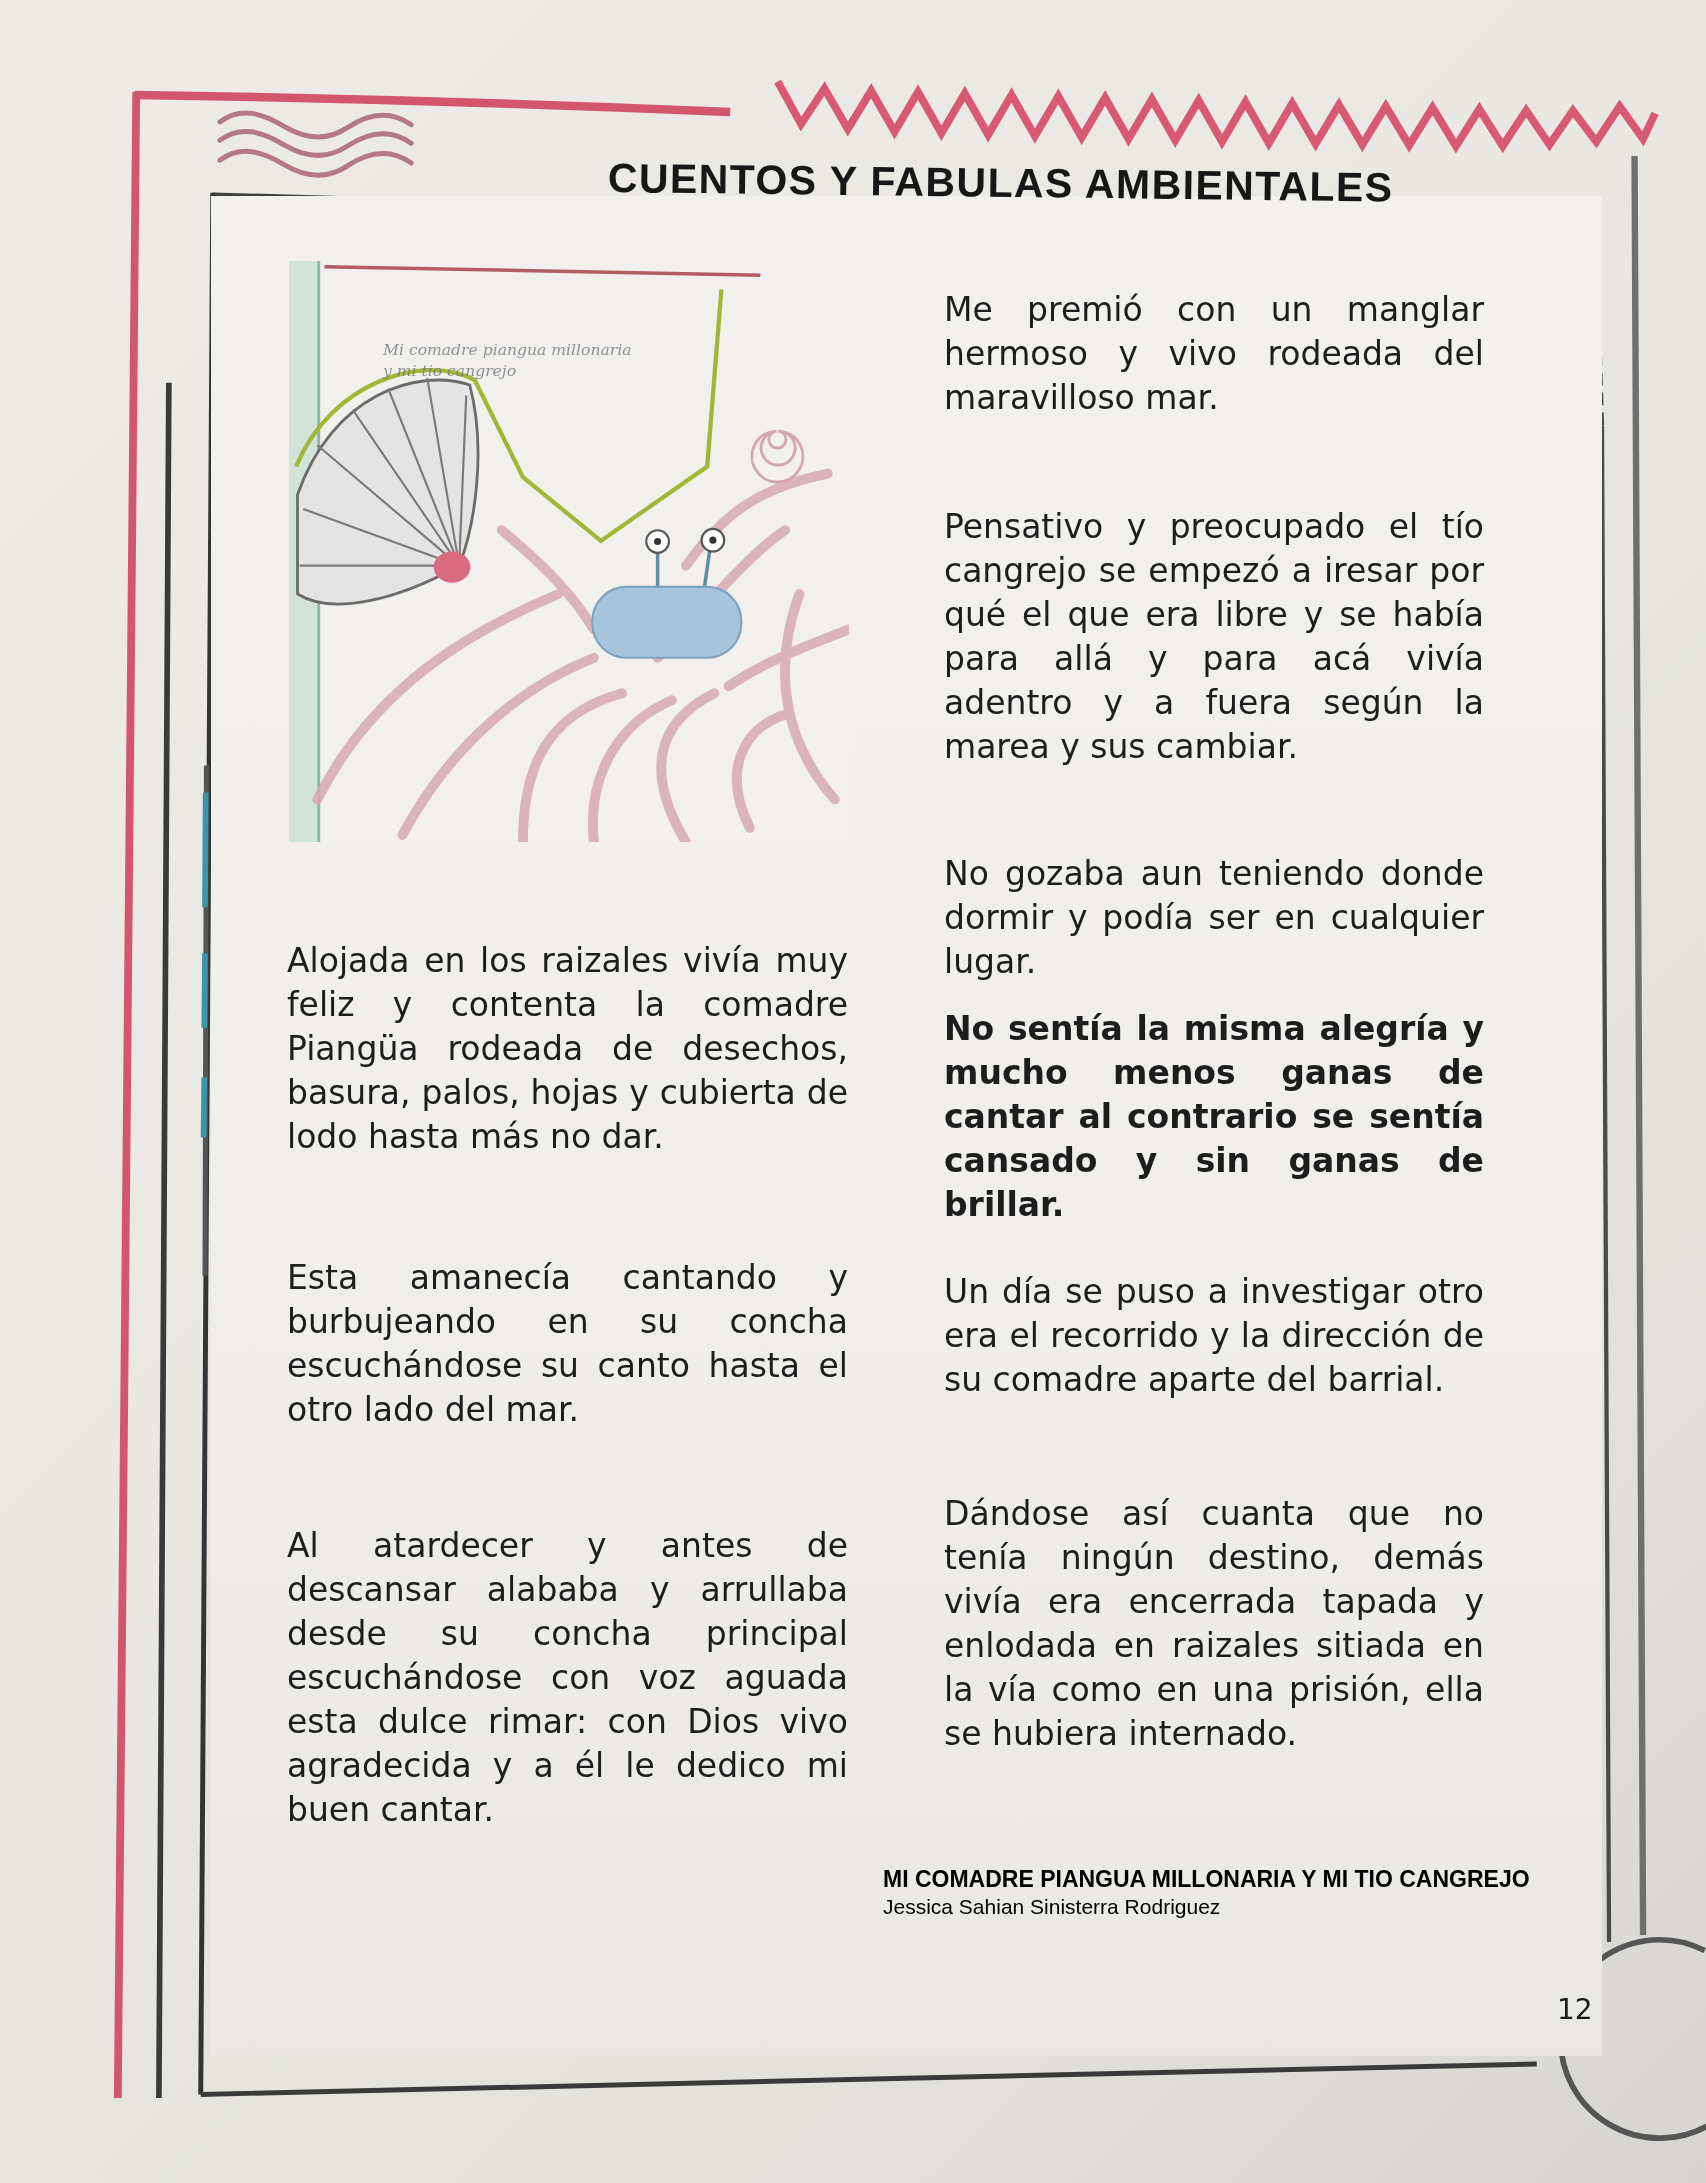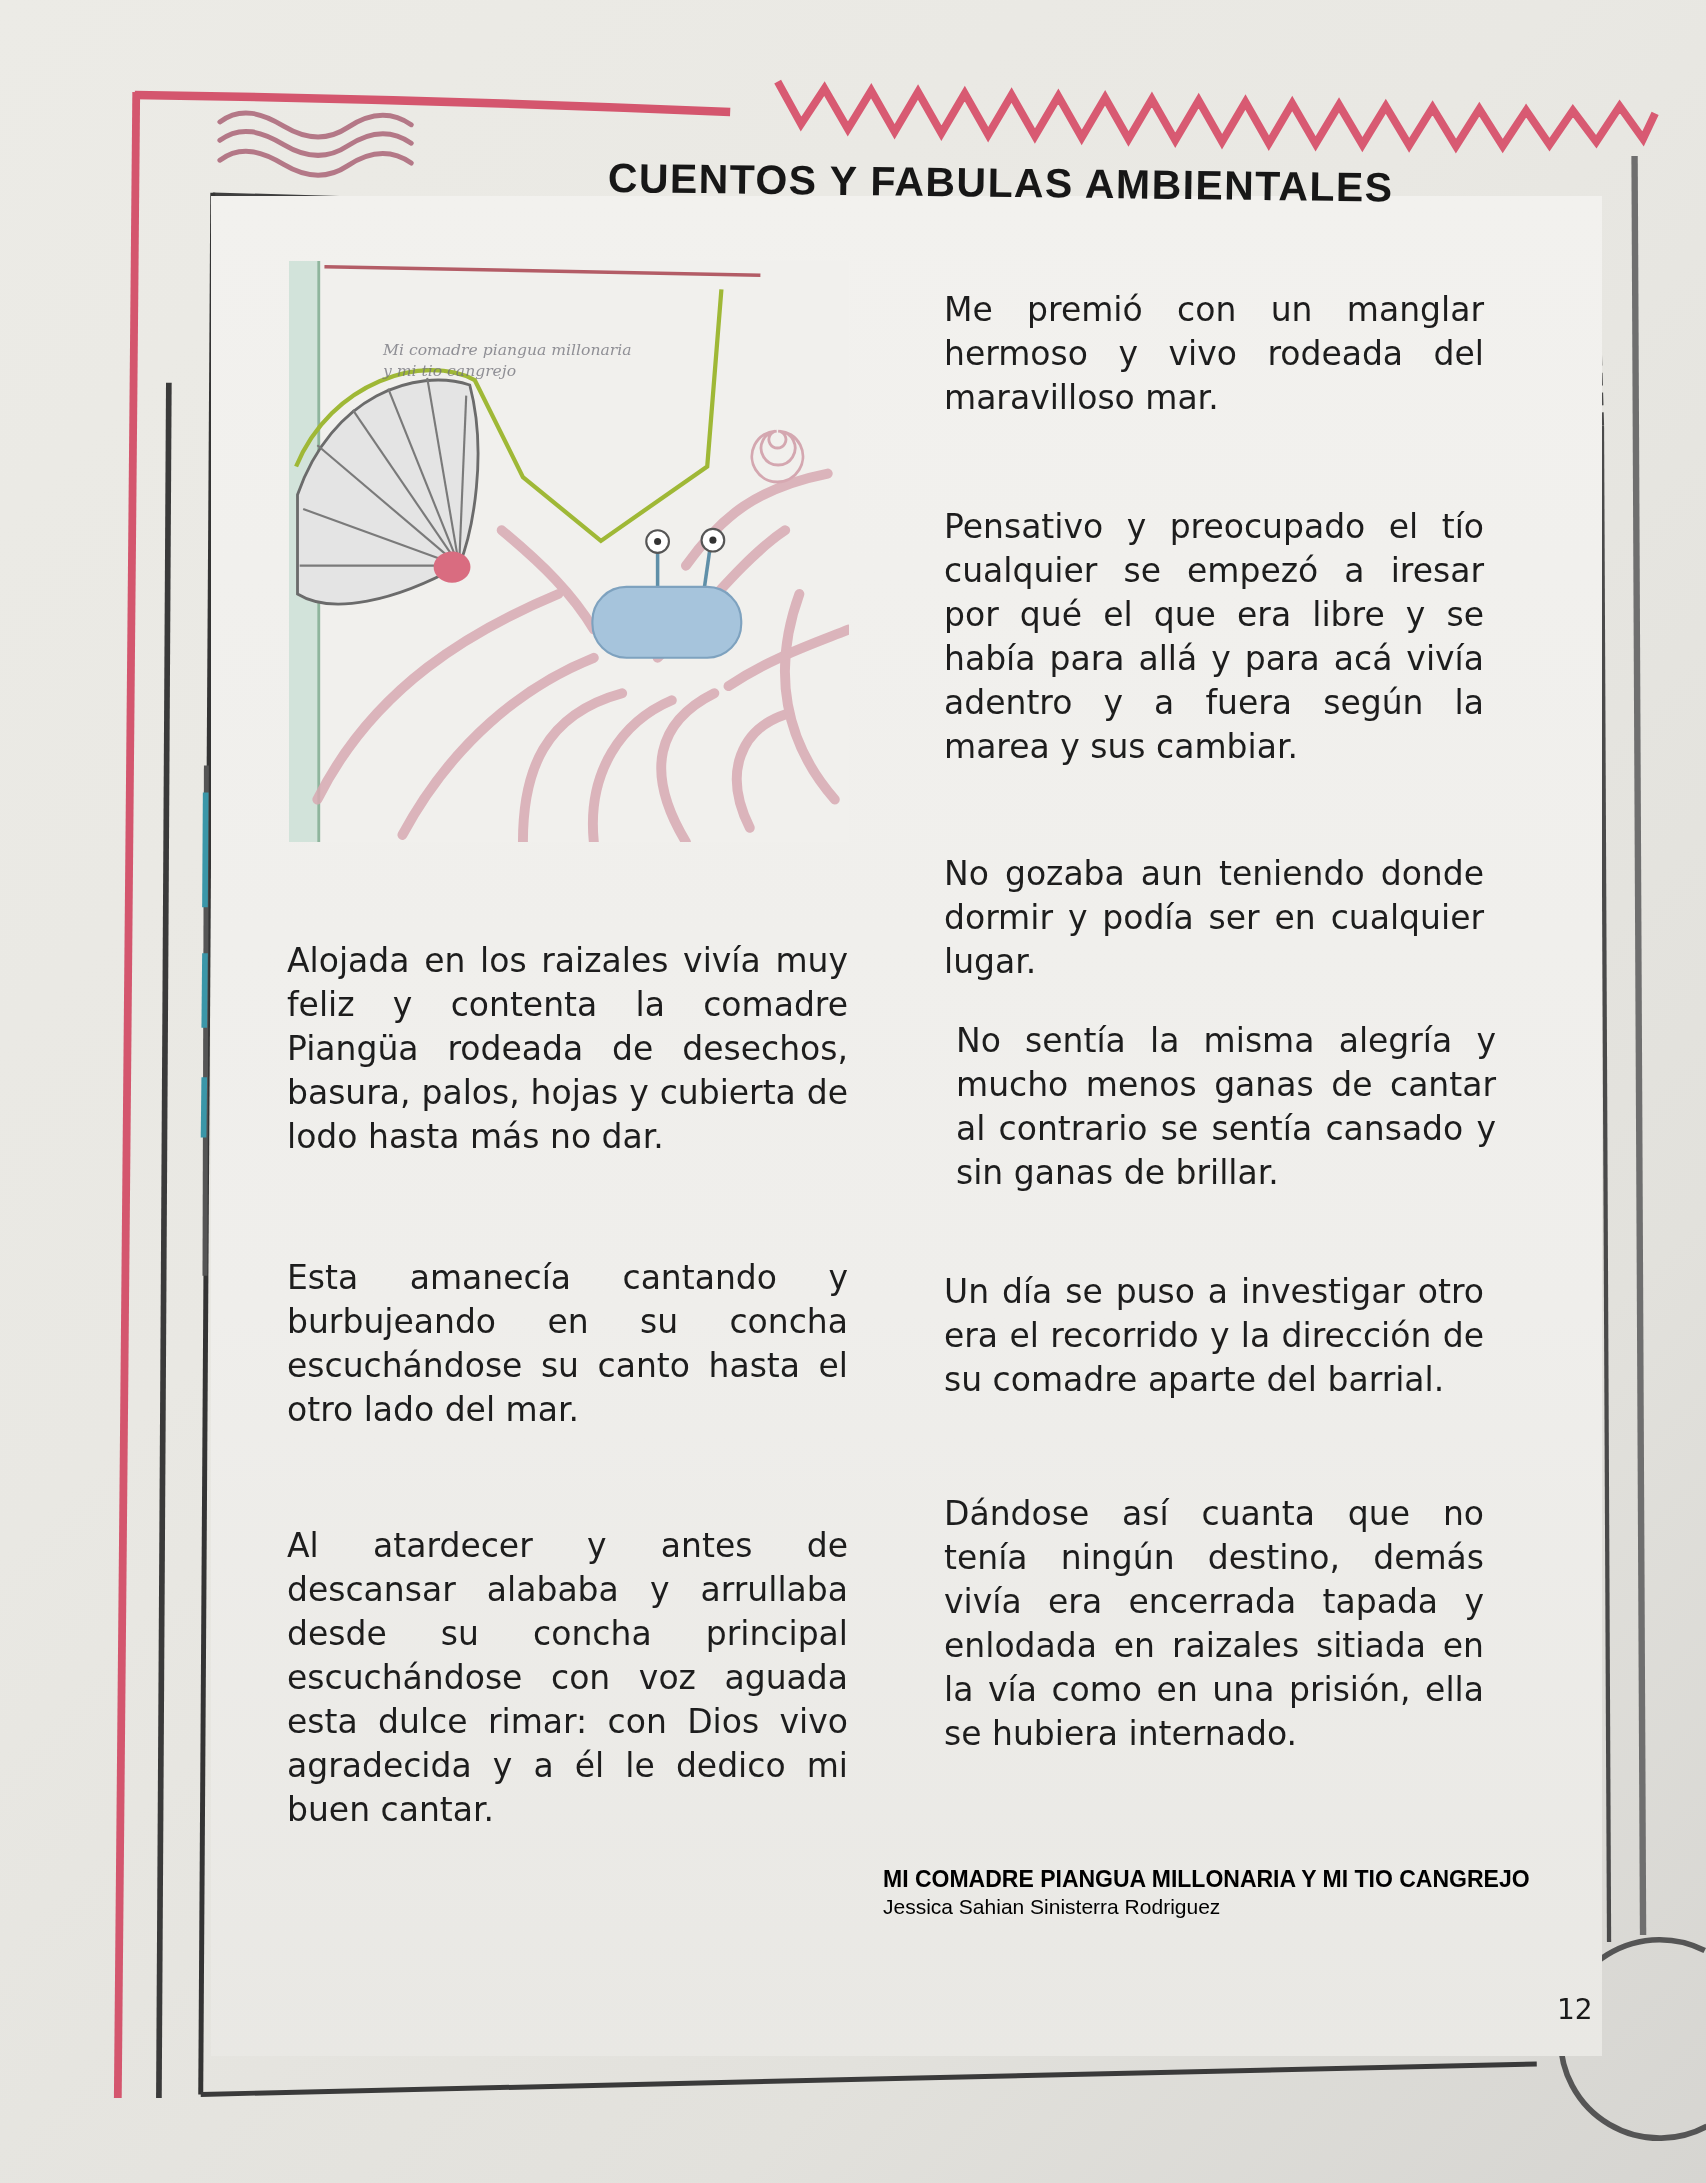--- a/index.html
+++ b/index.html
@@ -149,23 +149,23 @@
 <div class="abs handwritten-caption">
   <div>Mi comadre piangua millonaria</div>
   <div>y mi tio cangrejo</div>
 </div>
 
 <p class="para col-left" style="top:939px;margin:0;">Alojada en los raizales vivía muy feliz y contenta la comadre Piangüa rodeada de desechos, basura, palos, hojas y cubierta de lodo hasta más no dar.</p>
 <p class="para col-left" style="top:1256px;margin:0;">Esta amanecía cantando y burbujeando en su concha escuchándose su canto hasta el otro lado del mar.</p>
 <p class="para col-left" style="top:1524px;margin:0;">Al atardecer y antes de descansar alababa y arrullaba desde su concha principal escuchándose con voz aguada esta dulce rimar: con Dios vivo agradecida y a él le dedico mi buen cantar.</p>
 
 <p class="para col-right" style="top:288px;margin:0;">Me premió con un manglar hermoso y  vivo rodeada del maravilloso mar.</p>
-<p class="para col-right" style="top:505px;margin:0;">Pensativo y preocupado el tío cualquier se empezó a iresar por qué el que era libre y se había para allá y para acá vivía adentro y a fuera según la marea y sus cambiar.</p>
+<p class="para col-right" style="top:505px;margin:0;">Pensativo y preocupado el tío cangrejo se empezó a iresar por qué el que era libre y se había para allá y para acá vivía adentro y a fuera según la marea y sus cambiar.</p>
 <p class="para col-right" style="top:852px;margin:0;">No gozaba aun teniendo donde dormir y podía ser en cualquier lugar.</p>
-<p class="para col-right" style="top:1007px;margin:12px;">No sentía la misma alegría y mucho menos ganas de cantar al contrario se sentía cansado y sin ganas de brillar.</p>
+<p class="para col-right" style="top:1007px;margin:0;font-weight:bold;">No sentía la misma alegría y mucho menos ganas de cantar al contrario se sentía cansado y sin ganas de brillar.</p>
 <p class="para col-right" style="top:1270px;margin:0;">Un día se puso a investigar otro era el recorrido y la dirección de su comadre aparte del barrial.</p>
 <p class="para col-right" style="top:1492px;margin:0;">Dándose así cuanta que no tenía ningún destino, demás vivía era encerrada tapada y  enlodada en raizales sitiada en la vía como en una prisión,  ella se hubiera internado.</p>
 
 <div class="abs credits">
   <div class="title">MI COMADRE PIANGUA MILLONARIA Y MI TIO CANGREJO</div>
   <div class="author">Jessica Sahian Sinisterra Rodriguez</div>
 </div>
 
 <div class="abs page-number">12</div>
 

